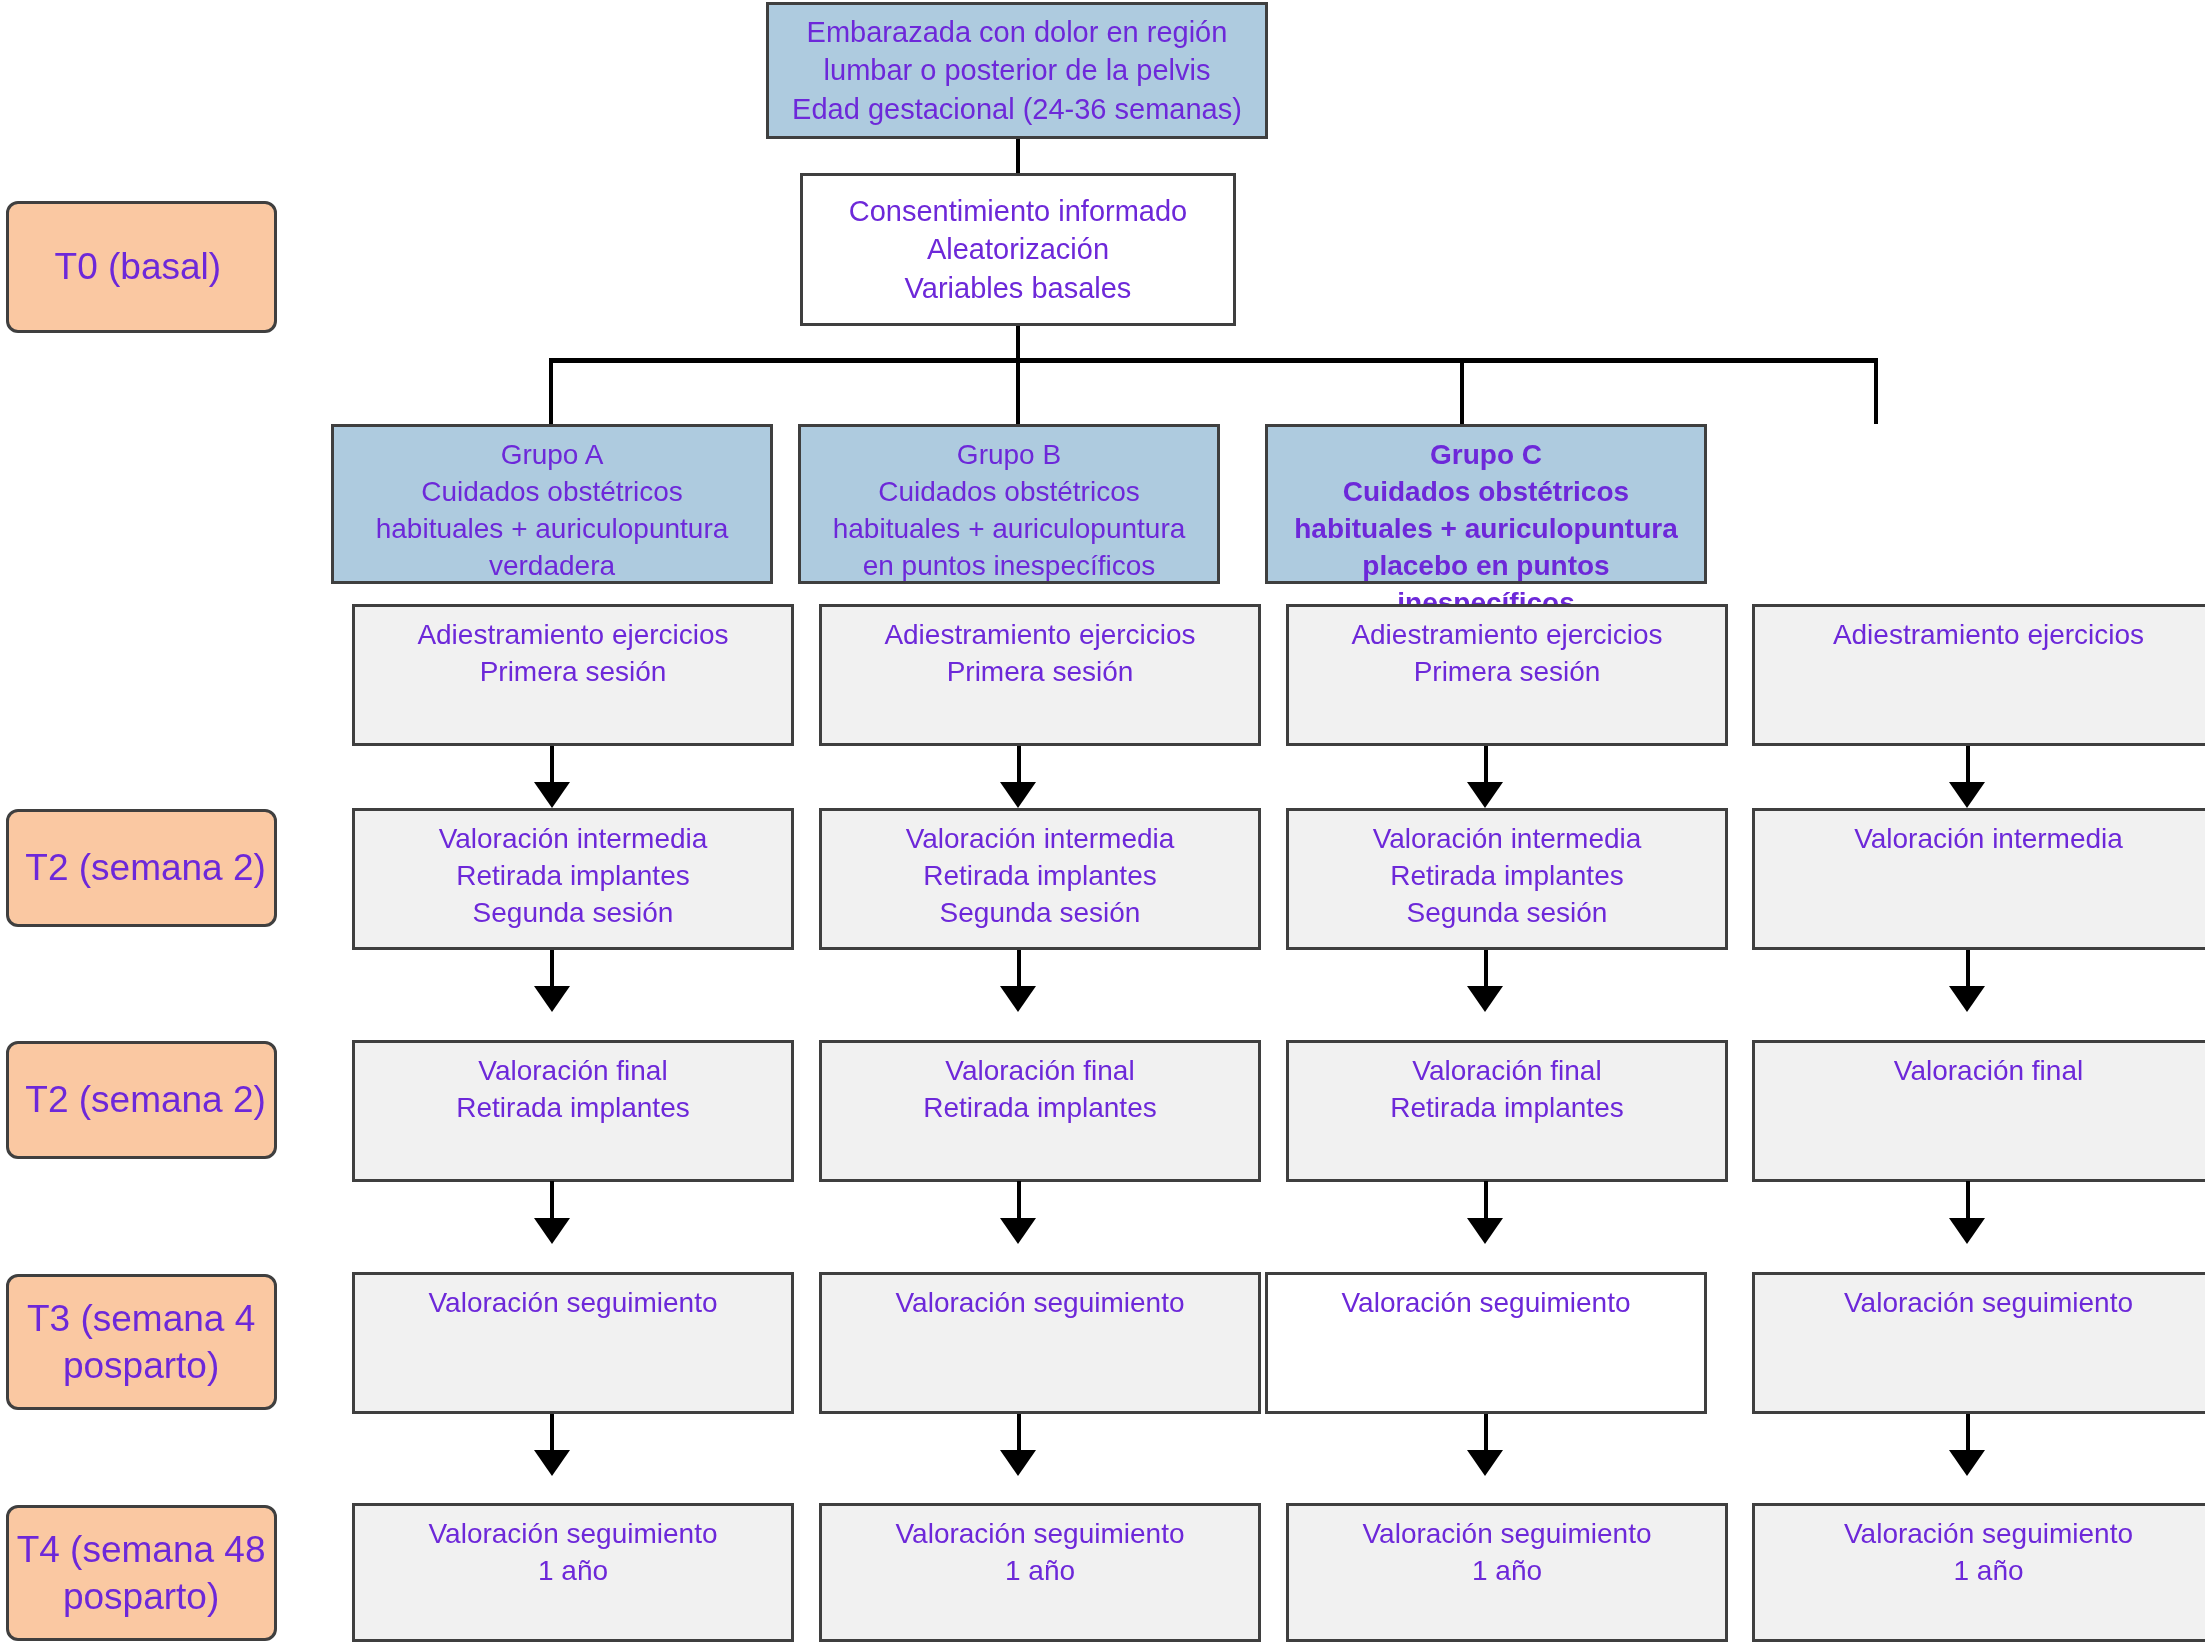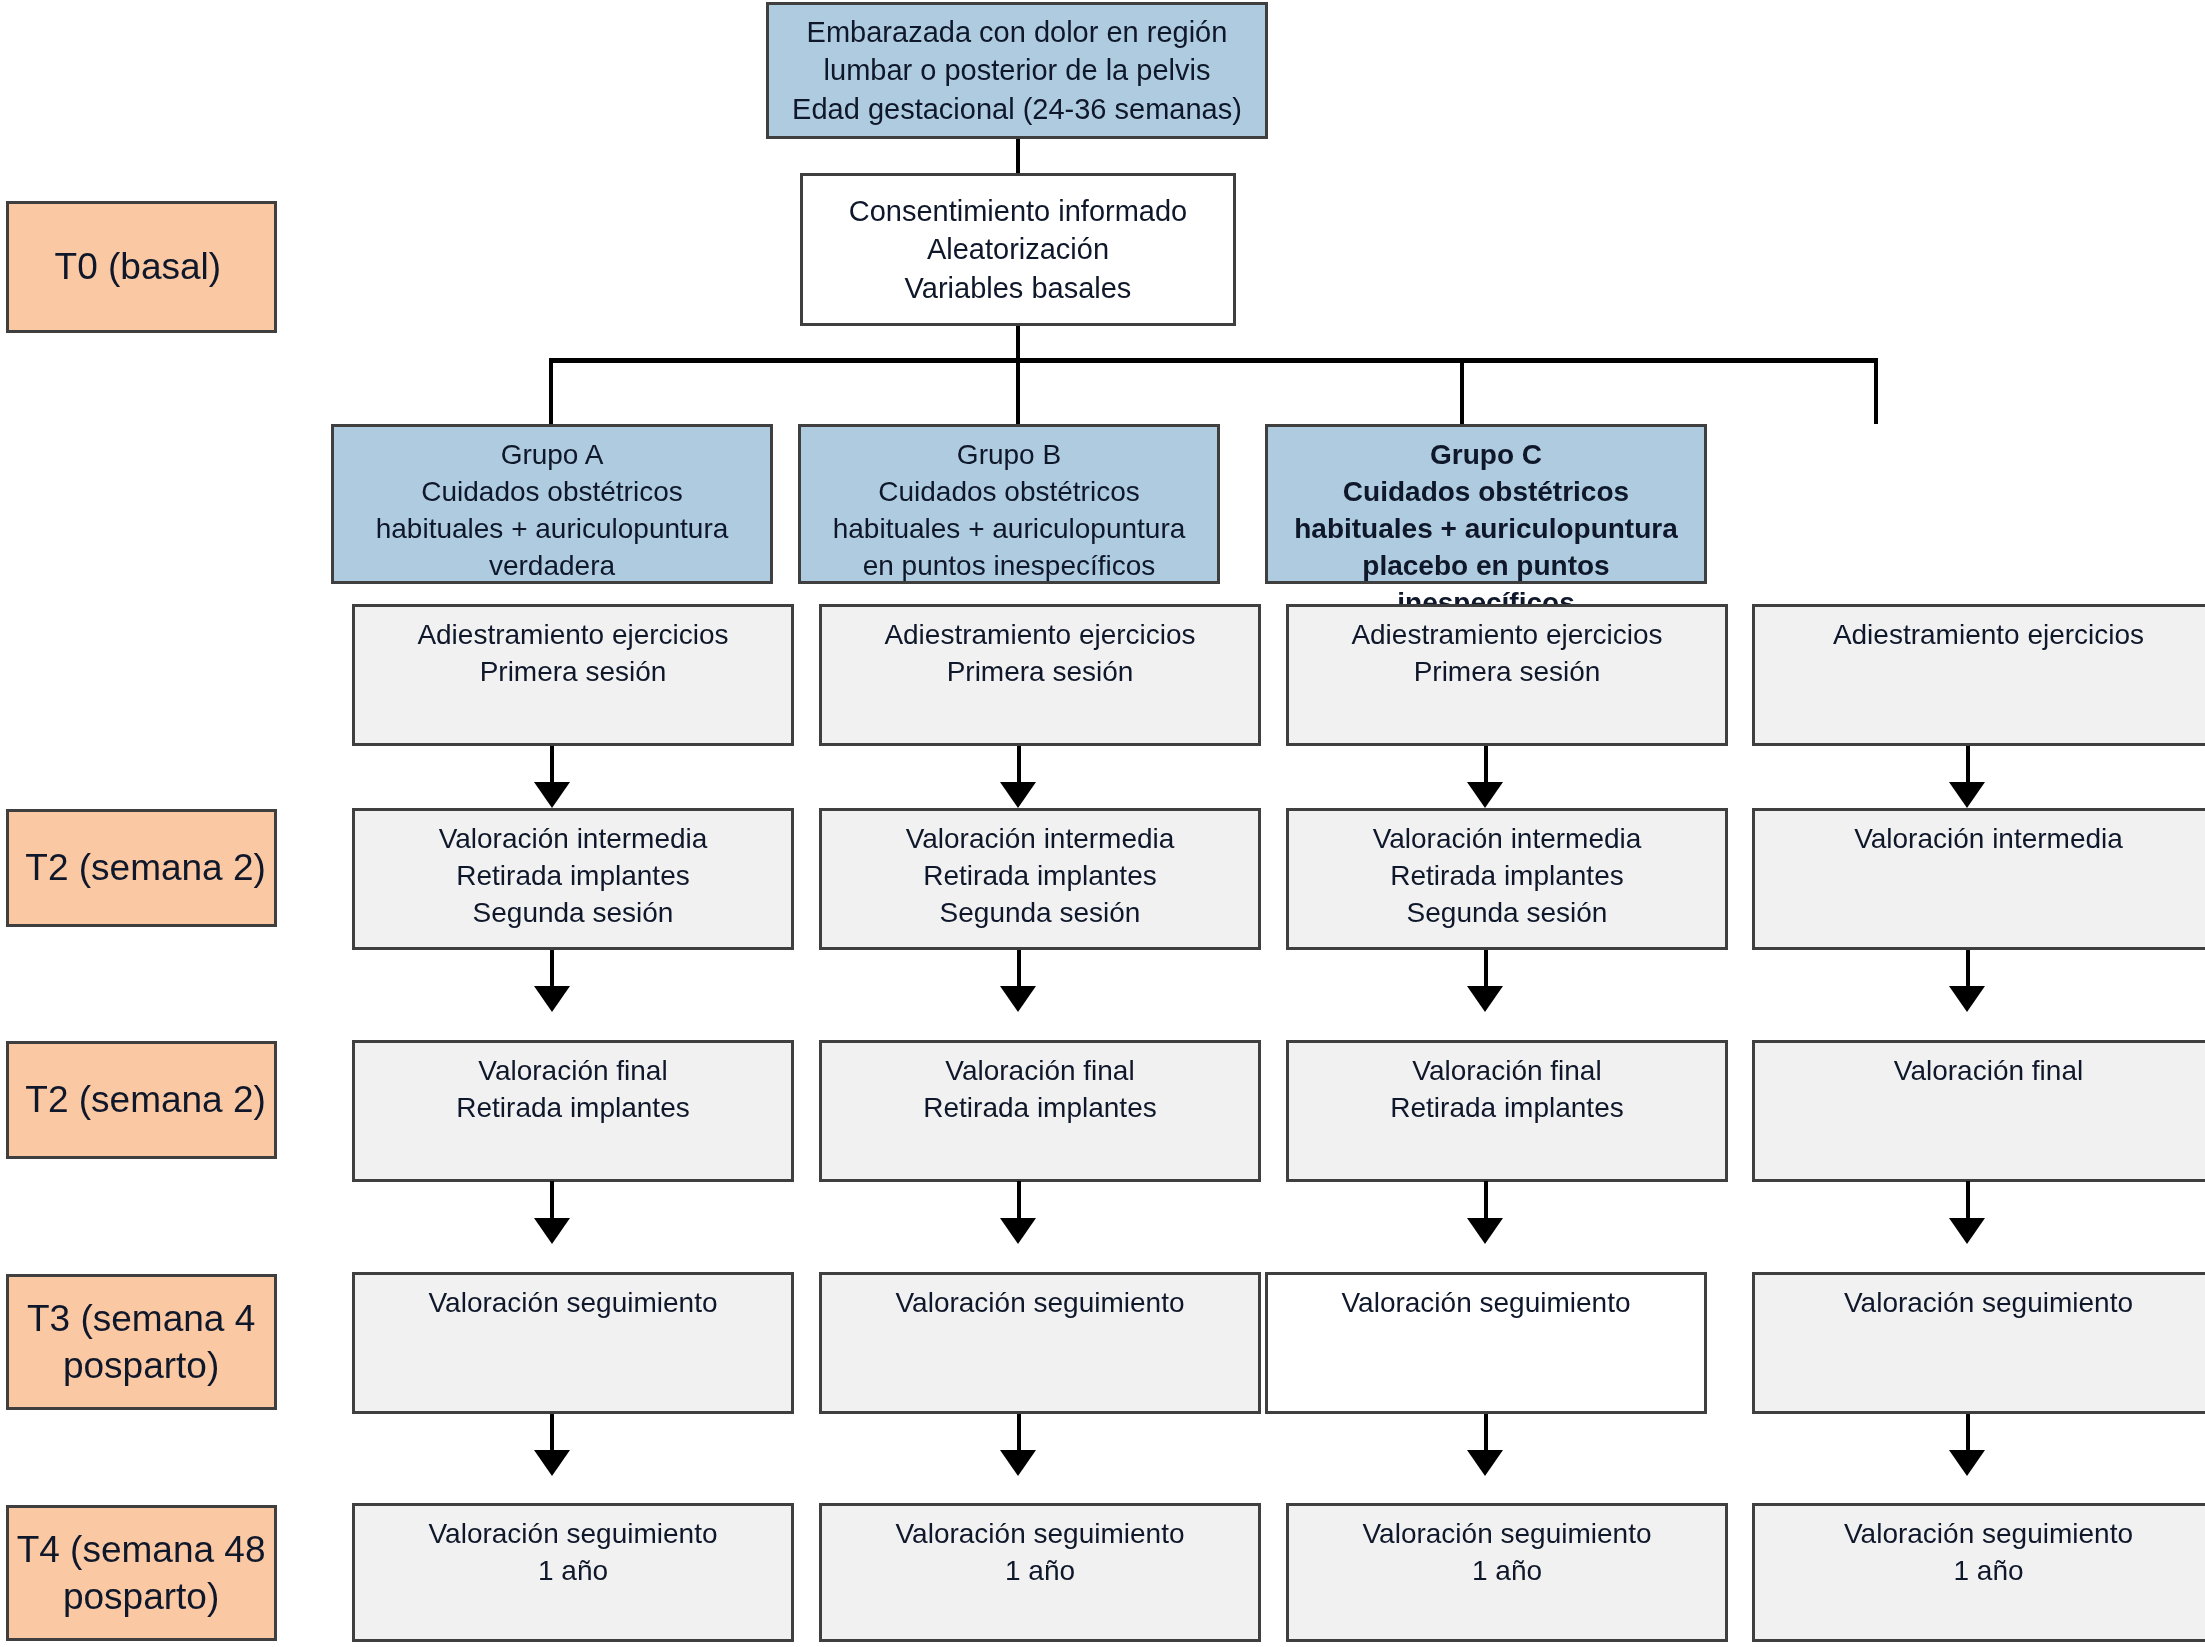--- a/index.html
+++ b/index.html
@@ -19,40 +19,41 @@
   }
   .box {
     position: absolute;
     box-sizing: border-box;
     border: 3.5px solid #3f3f3f;
     display: flex;
     flex-direction: column;
     align-items: center;
     justify-content: flex-start;
     text-align: center;
-    color: #0f172a;
+    color: #6d28d9;
     font-size: 28px;
     line-height: 1.32;
     padding-top: 9.7px;
     padding-left: 5.6px;
     padding-right: 5.6px;
     white-space: pre-line;
   }
   .box.center-v {
     justify-content: center;
     padding-top: 0;
   }
   .box-blue   { background: #aecbdf; }
   .box-peach  { background: #fac8a2; }
   .box-gray   { background: #f1f1f1; margin-left: 21px; }
   .box-white  { background: #ffffff; }
 
   .tlabel {
     font-size: 37px;
     line-height: 1.28;
+    border-radius: 12px;
   }
 
   .conn {
     position: absolute;
     background: #000000;
   }
   .vline { width: 3.5px; }
   .hline { height: 4.2px; }
 
   .arrowhead {

